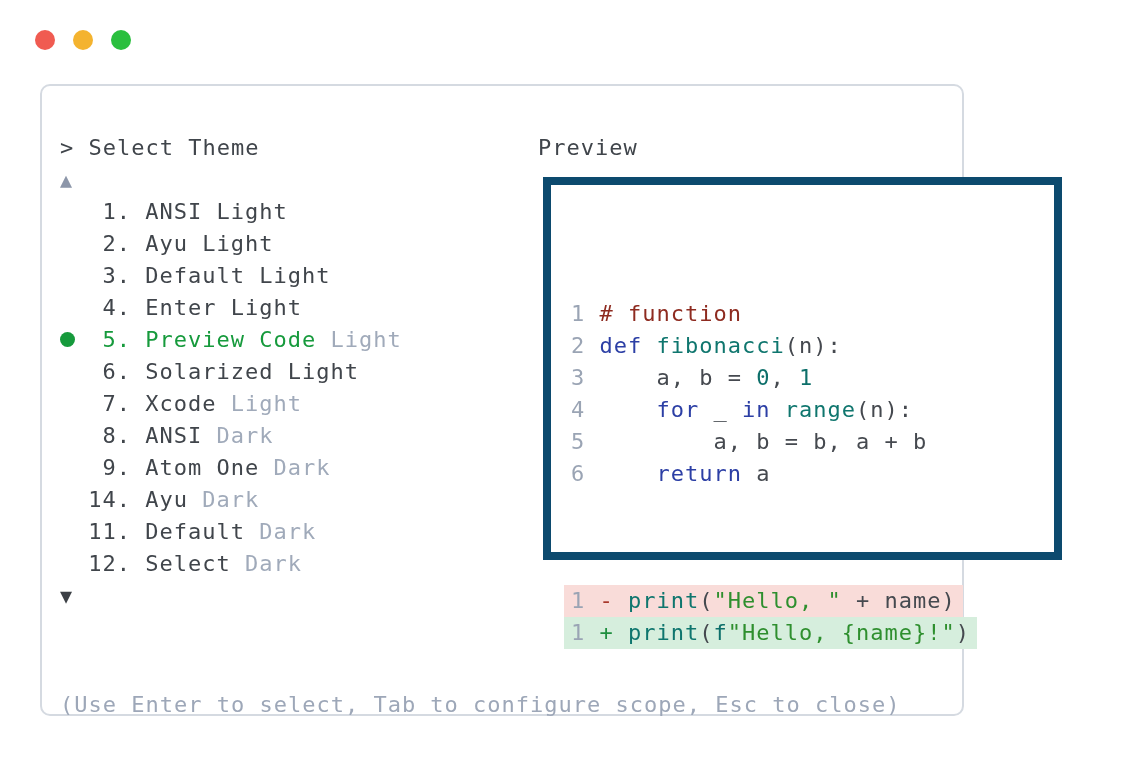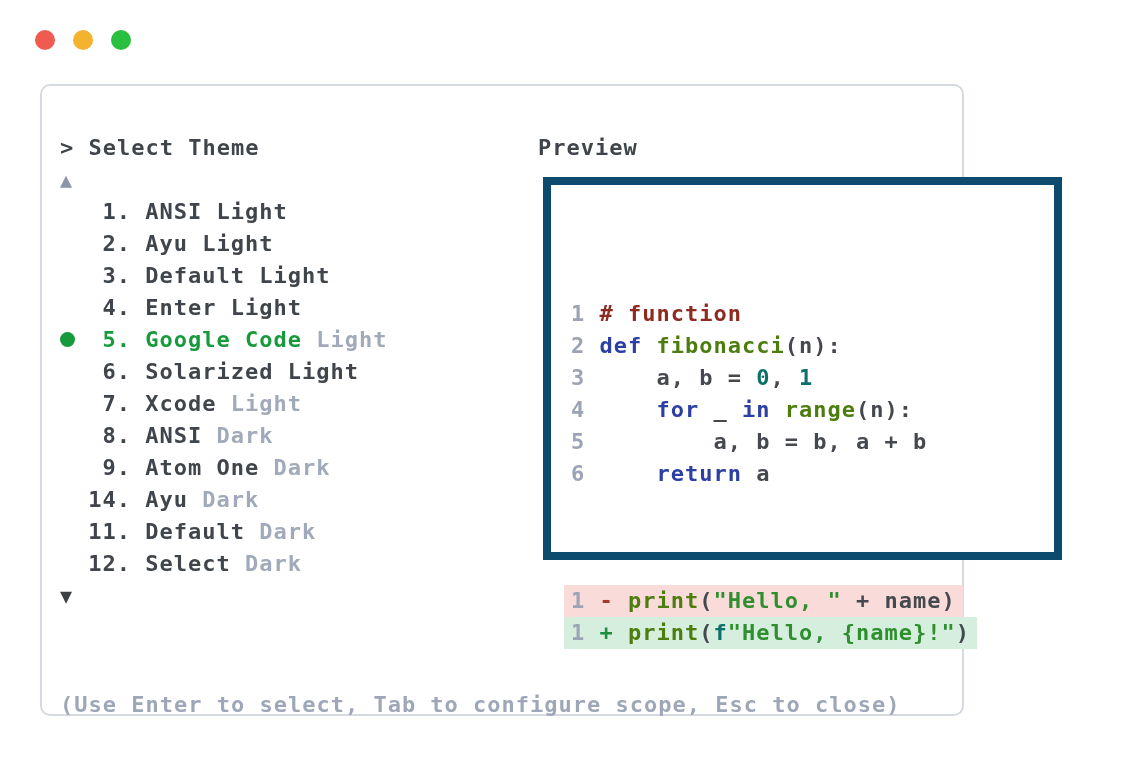--- a/index.html
+++ b/index.html
@@ -13,21 +13,21 @@
   
   .dots { position:absolute; left:35px; top:30px; display:flex; gap:18px; }
   .dot  { width:20px; height:20px; border-radius:50%; display:inline-block; }
   .dot.red    { background:#f05b51; }
   .dot.yellow { background:#f4b32f; }
   .dot.green  { background:#2abf3e; }
 
   
   .panel {
     position:absolute; left:40px; top:84px; width:924px; height:632px;
-    border:2px solid #d5dae1; border-radius:10px; background:#fff;font-weight:bold;
+    border:2px solid #d5dae1; border-radius:10px; background:#fff;
   }
 
   .hdr-left  { position:absolute; left:18px;  top:46px; }
   .hdr-right { position:absolute; left:496px; top:46px; }
 
   .scroll-up   { position:absolute; left:18px; top:78px;  color:#8c96a9; font-size:20px; line-height:32px; }
   .scroll-down { position:absolute; left:18px; top:494px; color:#3c4046; font-size:20px; line-height:32px; }
 
   .theme-list { position:absolute; left:18px; top:110px; margin:0; padding:0; list-style:none; }
   .theme-item { display:flex; height:32px; }
@@ -47,21 +47,21 @@
   .code { position:absolute; left:20px; top:49px; }
   .code-row { height:32px; white-space:pre; }
   .diff { margin-top:31px; }
   .hl { display:inline-block; height:32px; padding:0 7px; margin-left:-7px; }
   .code-row.removed .hl { background:#f9dcd9; }
   .code-row.added   .hl { background:#d6eedd; }
 
   .ln        { color:#9aa4b4; }
   .tok-plain { color:#45494f; }
   .tok-kw    { color:#2c3fa5;text-align:right; }
-  .tok-fn    { color:#4d7c0f; }
+  .tok-fn    { color:#0f766e; }
   .tok-str   { color:#2e8f2e; }
   .tok-lit   { color:#0d6f6a; }
   .tok-cmt   { color:#8e2b20; }
   .tok-minus { color:#a8372b; }
   .tok-plus  { color:#1f8f3f; }
 </style>
 </head>
 <body>
 
 <div class="dots">
@@ -94,21 +94,21 @@
     <span class="nm">Default</span>
     <span class="variant"> Light</span>
   </li><li class="theme-item">
     <span class="gutter"></span>
     <span class="num">  4. </span>
     <span class="nm">Enter</span>
     <span class="variant"> Light</span>
   </li><li class="theme-item selected">
     <span class="gutter"><span class="sel-dot"></span></span>
     <span class="num">  5. </span>
-    <span class="nm">Google Code</span>
+    <span class="nm">Preview Code</span>
     <span class="variant muted"> Light</span>
   </li><li class="theme-item">
     <span class="gutter"></span>
     <span class="num">  6. </span>
     <span class="nm">Solarized</span>
     <span class="variant"> Light</span>
   </li><li class="theme-item">
     <span class="gutter"></span>
     <span class="num">  7. </span>
     <span class="nm">Xcode</span>

